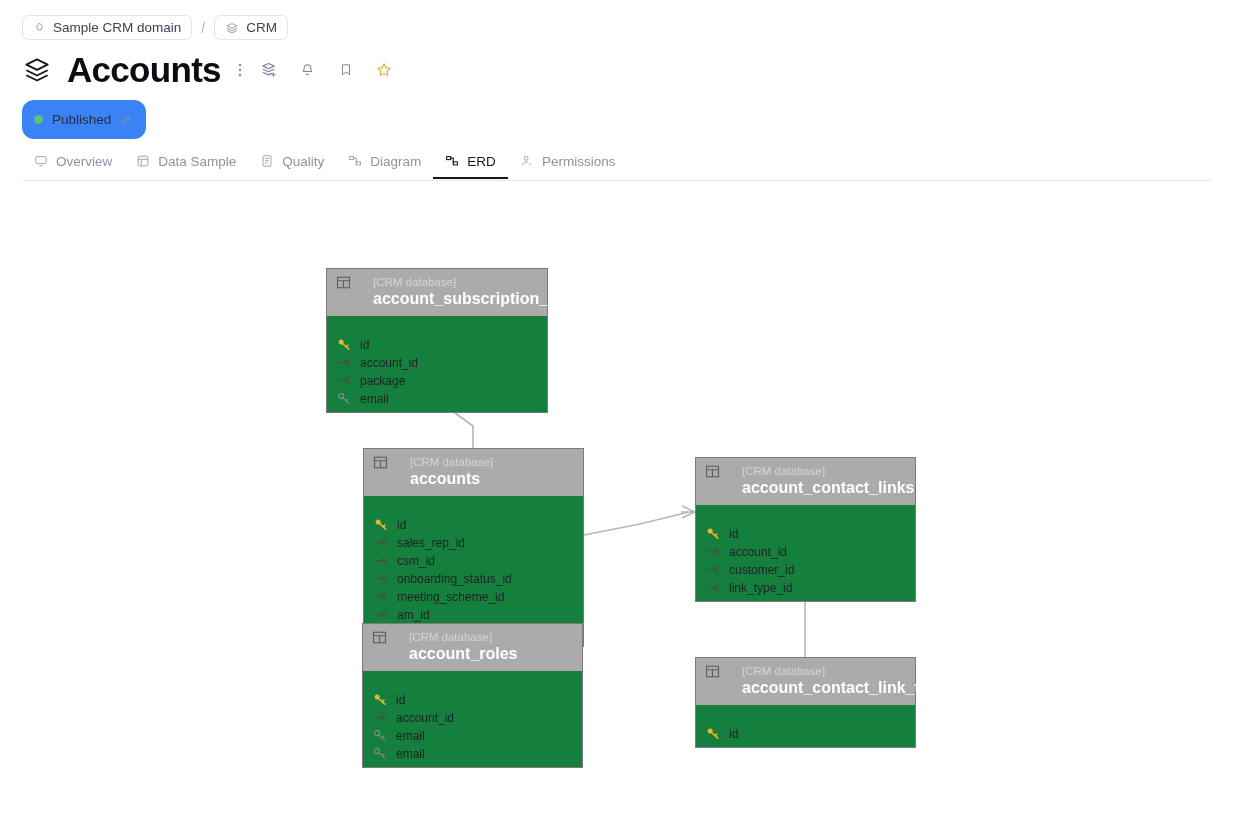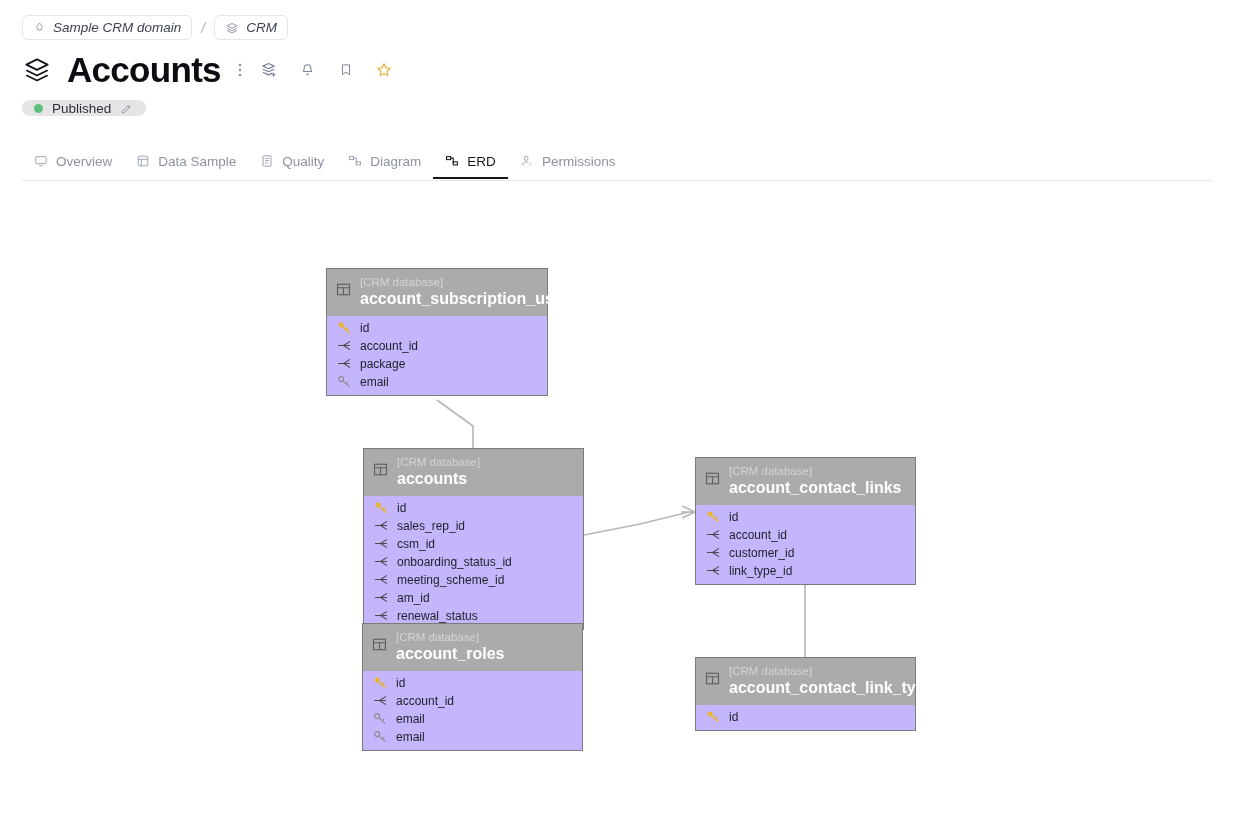--- a/index.html
+++ b/index.html
@@ -7,21 +7,21 @@
     margin: 0; padding: 0;
     width: 1234px; height: 816px;
     background: #ffffff;
     font-family: "Liberation Sans", sans-serif;
     overflow: hidden;
   }
 
   
   #breadcrumb {
     position: absolute; left: 22px; top: 15px;
-    display: flex; align-items: center; gap: 8px; font-style: italic;
+    display: flex; align-items: center; gap: 8px;
   }
   .crumb {
     display: flex; align-items: center; gap: 7px;
     height: 25px; padding: 0 10px;
     border: 1px solid #e3e5ea; border-radius: 6px;
     background: #fff;
     font-size: 13.5px; color: #3d4351;
     white-space: nowrap;
   }
   .crumb-sep { font-size: 14px; color: #aeb3bd; padding: 0 1px; }
@@ -42,22 +42,22 @@
     width: 30px; height: 30px; margin-left: 8px;
     display: flex; align-items: center; justify-content: center;
     flex: none;
   }
   #kebab-icon { margin-left: 12px; width: 14px; }
 
   
   #status-badge {
     position: absolute; left: 22px; top: 100px;
     display: flex; align-items: center; gap: 9px;
-    height: 16px; padding: 0 13px 0 12px;
-    border-radius: 12px; background: #e5e5e5;
+    height: 39px; padding: 0 13px 0 12px;
+    border-radius: 12px; background: #3b82f6;
     font-size: 13.5px; color: #2a2f3a;
   }
   #status-dot { width: 9px; height: 9px; border-radius: 50%; background: #5ec07e; flex:none; }
 
   
   #tabbar {
     position: absolute; left: 22px; top: 144px; right: 0;
     height: 36px;
     display: flex; align-items: center; gap: 0;
   }
@@ -82,29 +82,29 @@
     background: #ffffff; overflow: hidden;
   }
   #erd-edges { position: absolute; left: 0; top: 0; width: 1234px; height: 634px; }
 
   .node {
     position: absolute;
     border: 1px solid #7b7b7b;
     background: #ffffff;
   }
   .node-head {
-    display: flex; align-items: center; gap: 9px;
+    display: flex; gap: 22px;
     background: #ababab;
     padding: 6px 26px 7px 9px;
   }
   .node-head .tbl-icon { flex: none; }
   .node-head-text { line-height: 1.22; min-width: 0; }
   .node-db  { font-size: 11.5px; color: #d5d5d5; white-space: nowrap; }
   .node-name{ font-size: 16px; color: #ffffff; font-weight: bold; white-space: nowrap; }
-  .node-body { padding: 3px 0 4px 0; background: #c4b5fd; }
+  .node-body { padding: 20px 0 4px 0; background: #15803d; }
   .col {
     display: flex; align-items: center; gap: 8px;
     padding: 1px 10px 1px 10px; height: 18px;
     font-size: 12px; color: #1d2026;
   }
   .col .ci { flex: none; width: 15px; height: 13px; }
   .col-name { white-space: nowrap; }
 </style>
 </head>
 <body>

